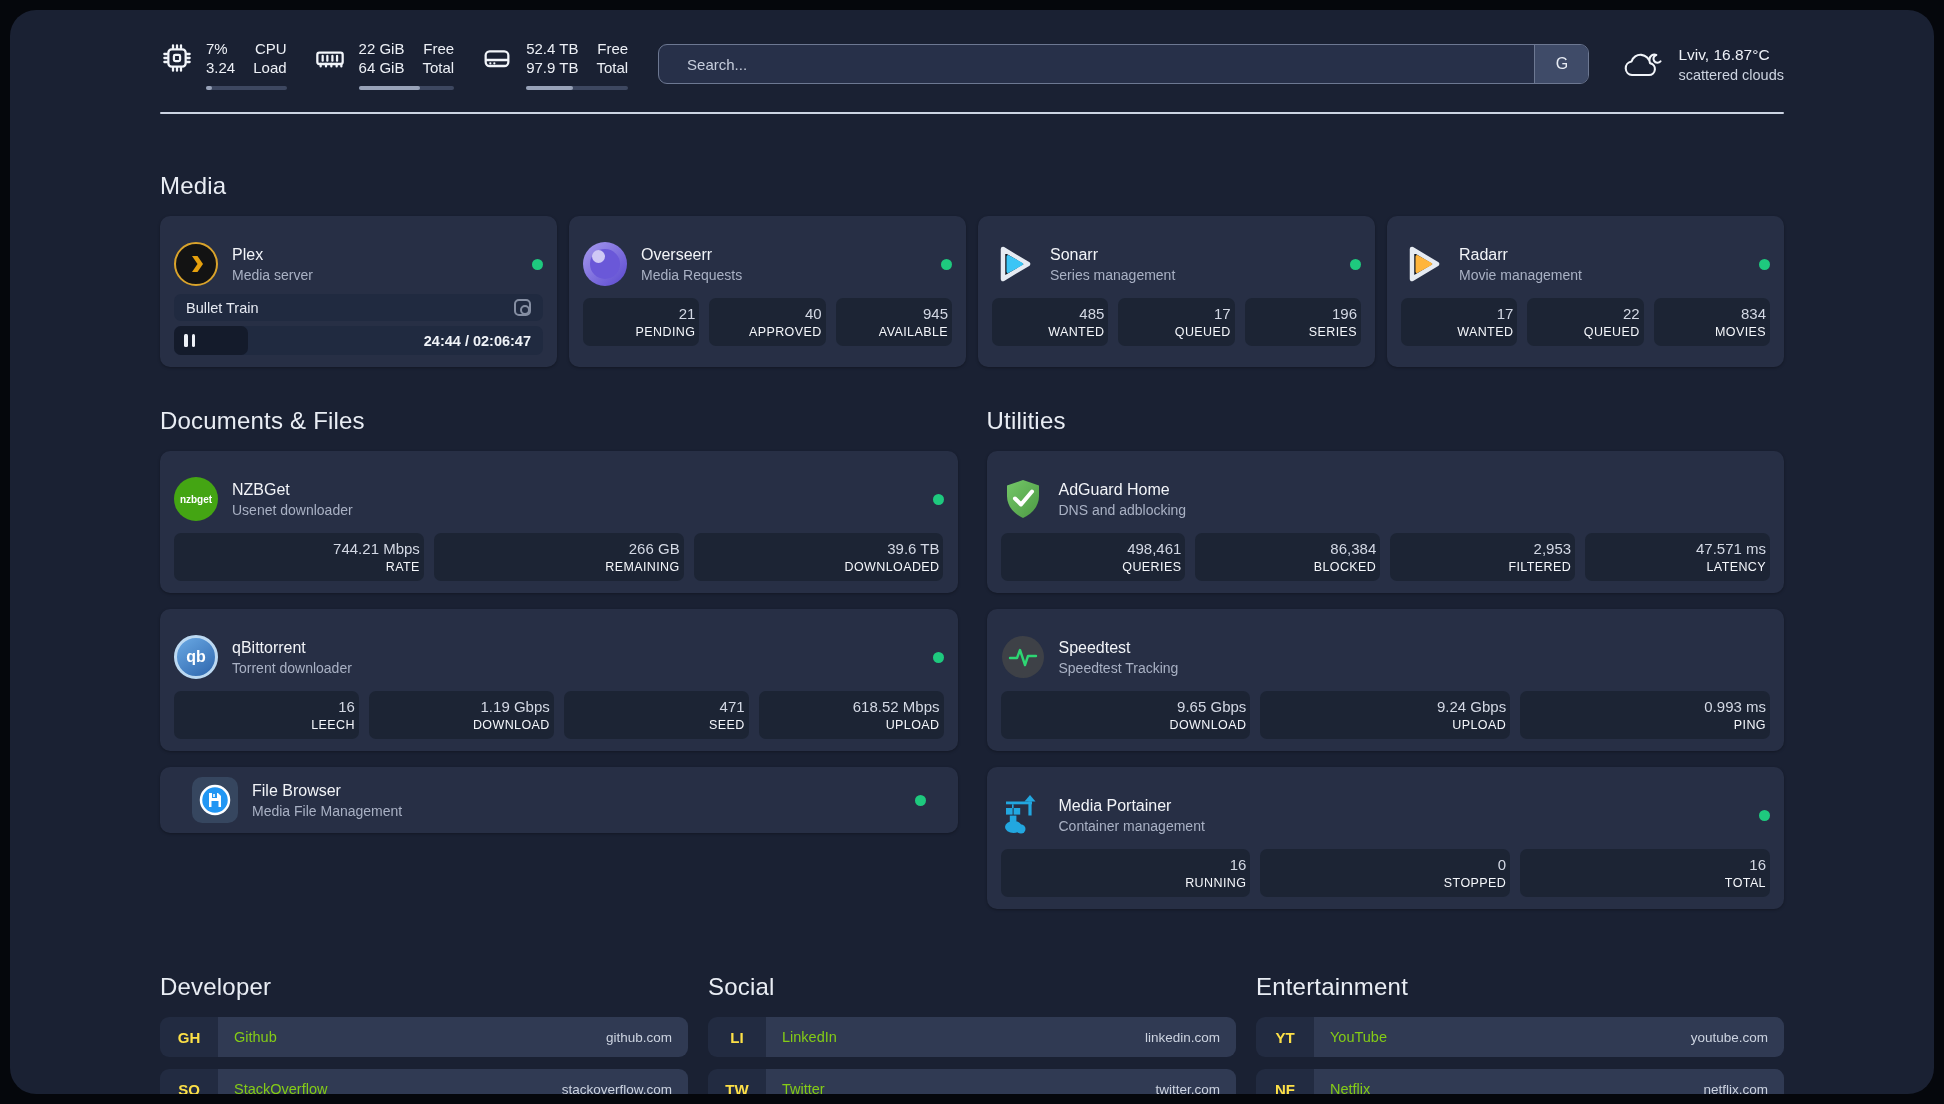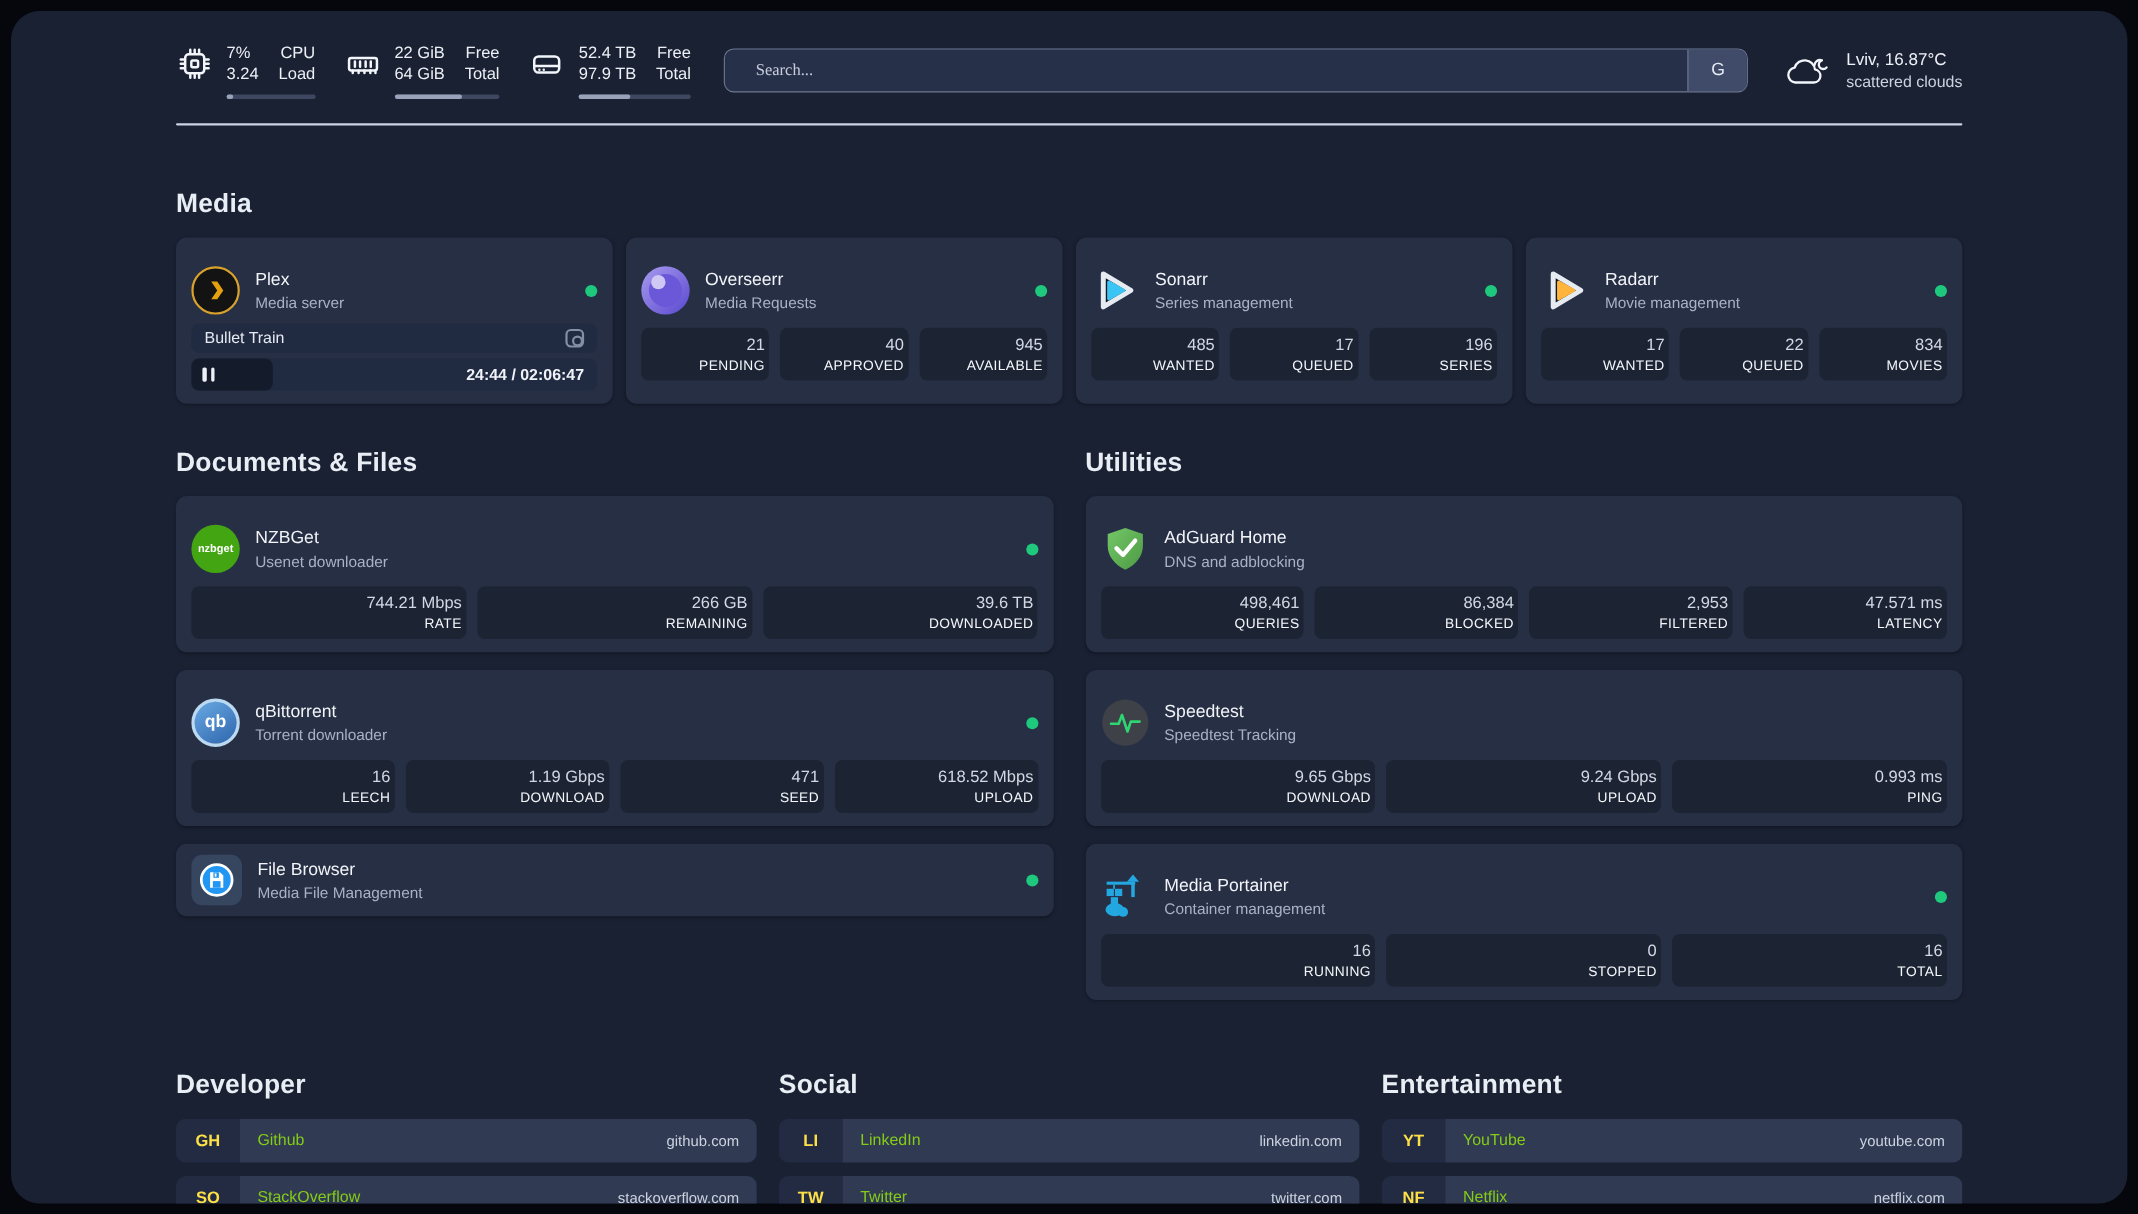--- a/index.html
+++ b/index.html
@@ -21,34 +21,34 @@
   .sys .icn{width:34px;height:34px;flex:none;display:flex;align-items:center;justify-content:center}
   .sys .icn svg{width:32px;height:32px;stroke:#f2f5fa;fill:none;stroke-width:1.7;stroke-linecap:round;stroke-linejoin:round}
   .cols{display:grid;grid-template-columns:auto auto;column-gap:18px;font-size:15px;color:#edf0f6;line-height:1.3}
   .cols .lab{text-align:right}
   .sys .bar{position:absolute;left:46px;right:0;bottom:0;height:4px;background:var(--c-track);border-radius:2px}
   .sys .bar i{display:block;height:100%;background:var(--c-fill);border-radius:2px}
 
   .search{flex:1;margin:0 30px;height:40px;border:1px solid var(--c-searchborder);border-radius:9px;
     background:var(--c-searchbg);display:flex;align-items:stretch;overflow:hidden}
   .search input{flex:1;background:transparent;border:none;outline:none;color:#e8ecf4;font-size:15px;
-    padding:0 28px;font-family:Liberation Serif, serif}
+    padding:0 28px;font-family:Liberation Sans, sans-serif}
   .search input::placeholder{color:#c6cddc}
   .gbtn{width:54px;background:var(--c-gbtn);display:flex;align-items:center;justify-content:center;
     color:#e8ecf4;font-size:16px;border-left:1px solid var(--c-searchborder);cursor:pointer}
 
   .weather{display:flex;gap:13px;align-items:center;color:#eef1f7;min-width:150px}
   .weather svg{width:46px;height:36px;stroke:#f2f5fa;fill:none;stroke-width:2.1;stroke-linecap:round;stroke-linejoin:round}
   .weather .loc{font-size:15.5px;margin-bottom:3px}
   .weather .cond{font-size:14.5px;color:#ccd3e0}
 
   .divider{height:2px;background:var(--c-divider);margin-top:24px;border-radius:1px}
 
   
-  h2.sec{font-size:24px;color:#e9edf4;font-weight:700;letter-spacing:.2px;margin:0 0 16px}
+  h2.sec{font-size:24px;color:#e9edf4;font-weight:400;letter-spacing:.2px;margin:0 0 16px}
   .media-block{margin-top:58px}
   .media-grid{display:grid;grid-template-columns:repeat(4,1fr);gap:12px;align-items:stretch}
 
   .card{background:var(--c-card);border-radius:10px;padding:24px 14px 12px;position:relative;
     box-shadow:0 1px 3px rgba(0,0,0,.3)}
   .card-head{display:flex;align-items:center;gap:14px;min-height:48px}
   .titles .name{font-size:16px;color:#f2f4f8;margin-bottom:3px}
   .titles .desc{font-size:14px;color:#a9b1c4}
   .dot{width:11px;height:11px;border-radius:50%;background:var(--c-green);margin-left:auto;flex:none}
 
@@ -84,21 +84,21 @@
     display:flex;align-items:center;padding-left:10px}
   .pausebtn{display:flex;gap:4px;cursor:pointer}
   .pausebtn i{display:block;width:3.5px;height:13px;background:#eef1f7;border-radius:1.5px}
   .np-time{margin-left:auto;padding-right:12px;font-size:14.5px;font-weight:700;color:#f0f3f8;position:relative;z-index:1}
   .sess{width:17px;height:17px;border:2px solid #97a0b4;border-radius:5px;position:relative;opacity:.85}
   .sess::after{content:"";position:absolute;left:3.5px;top:3.5px;width:6px;height:6px;border:2px solid #97a0b4;border-radius:50%}
 
   
   .cols2{display:grid;grid-template-columns:1fr 1fr;gap:29px;margin-top:40px;align-items:start}
   .cardstack{display:flex;flex-direction:column;gap:16px}
-  .card.slim{padding:9px 14px}
+  .card.slim{padding:9px 32px}
 
   
   .bm-zone{display:grid;grid-template-columns:repeat(3,1fr);gap:20px;margin-top:64px}
   .bm-row{display:flex;height:40px;margin-bottom:12px;border-radius:9px;overflow:hidden;cursor:pointer}
   .bm-abbr{width:58px;flex:none;background:var(--c-abbr);color:#fde047;font-weight:700;font-size:15px;
     display:flex;align-items:center;justify-content:center}
   .bm-main{flex:1;background:var(--c-pill);display:flex;align-items:center;justify-content:space-between;padding:0 16px}
   .bm-name{font-size:14.5px;color:#84cc16}
   .bm-url{font-size:13.5px;color:#ccd3e0}
 </style>

